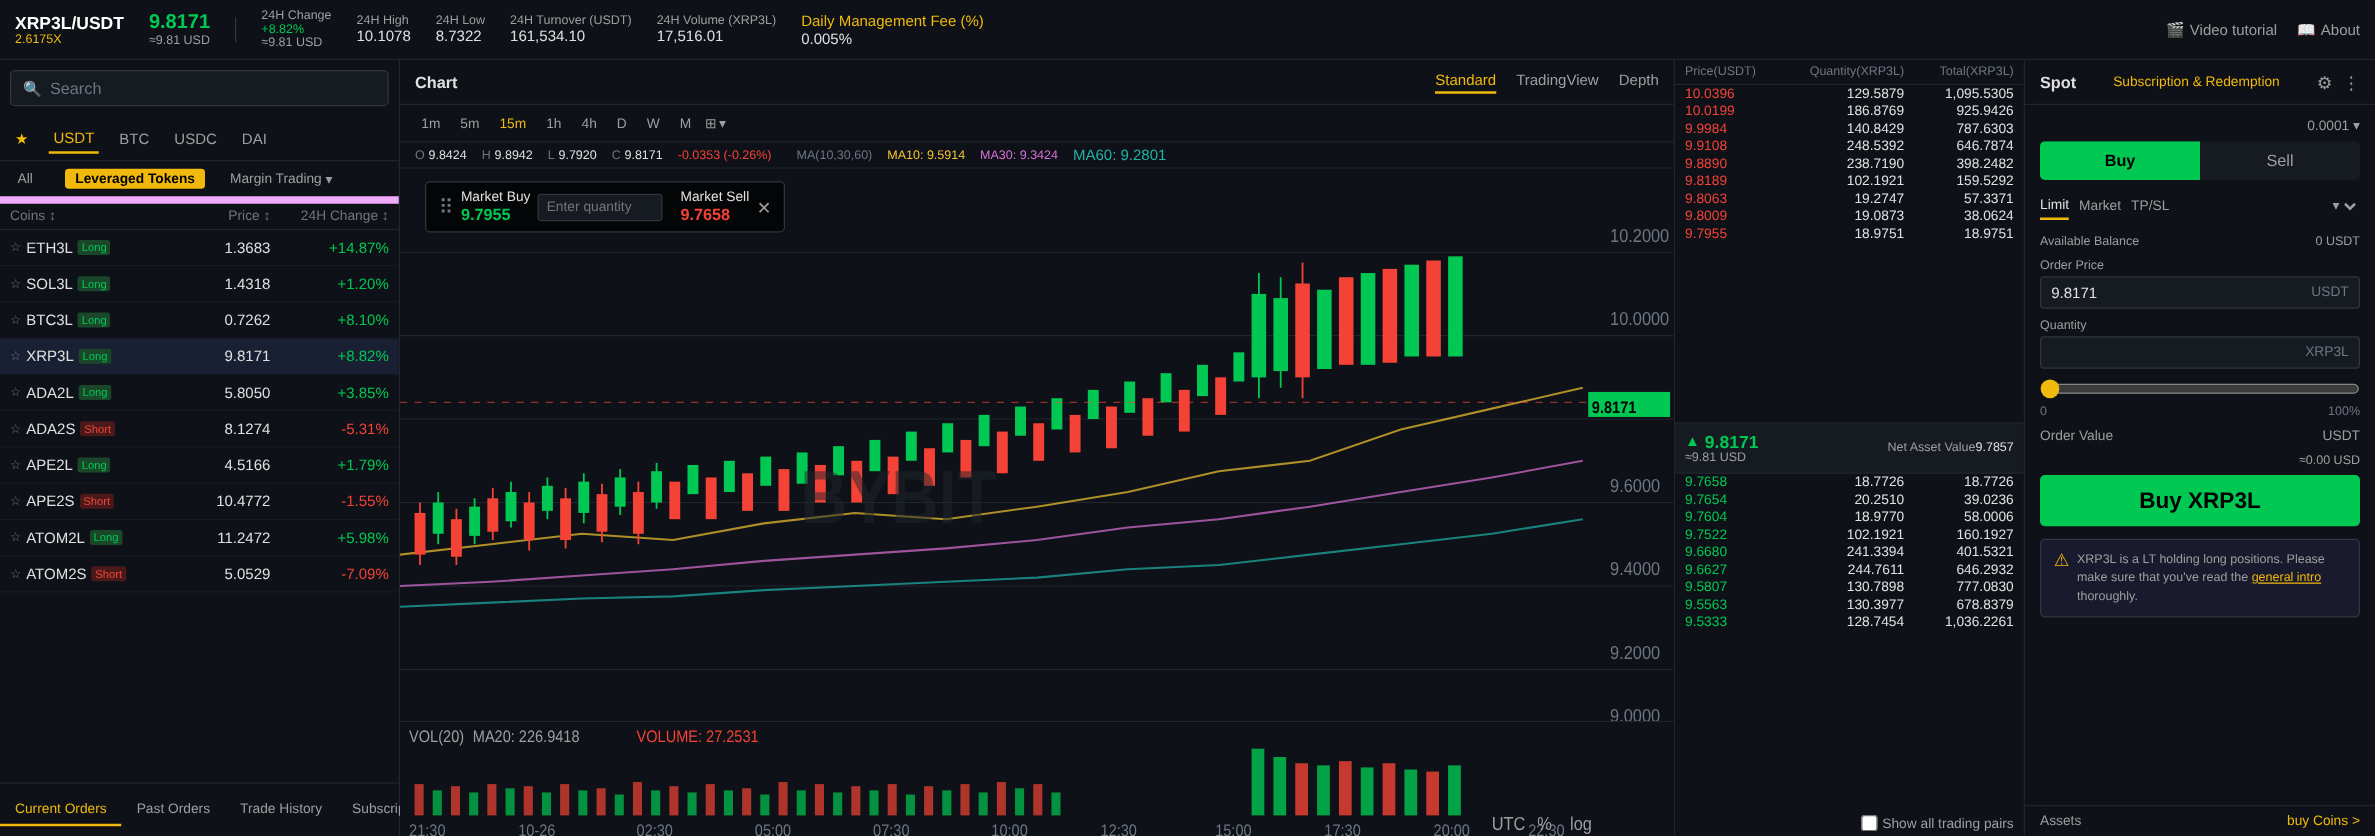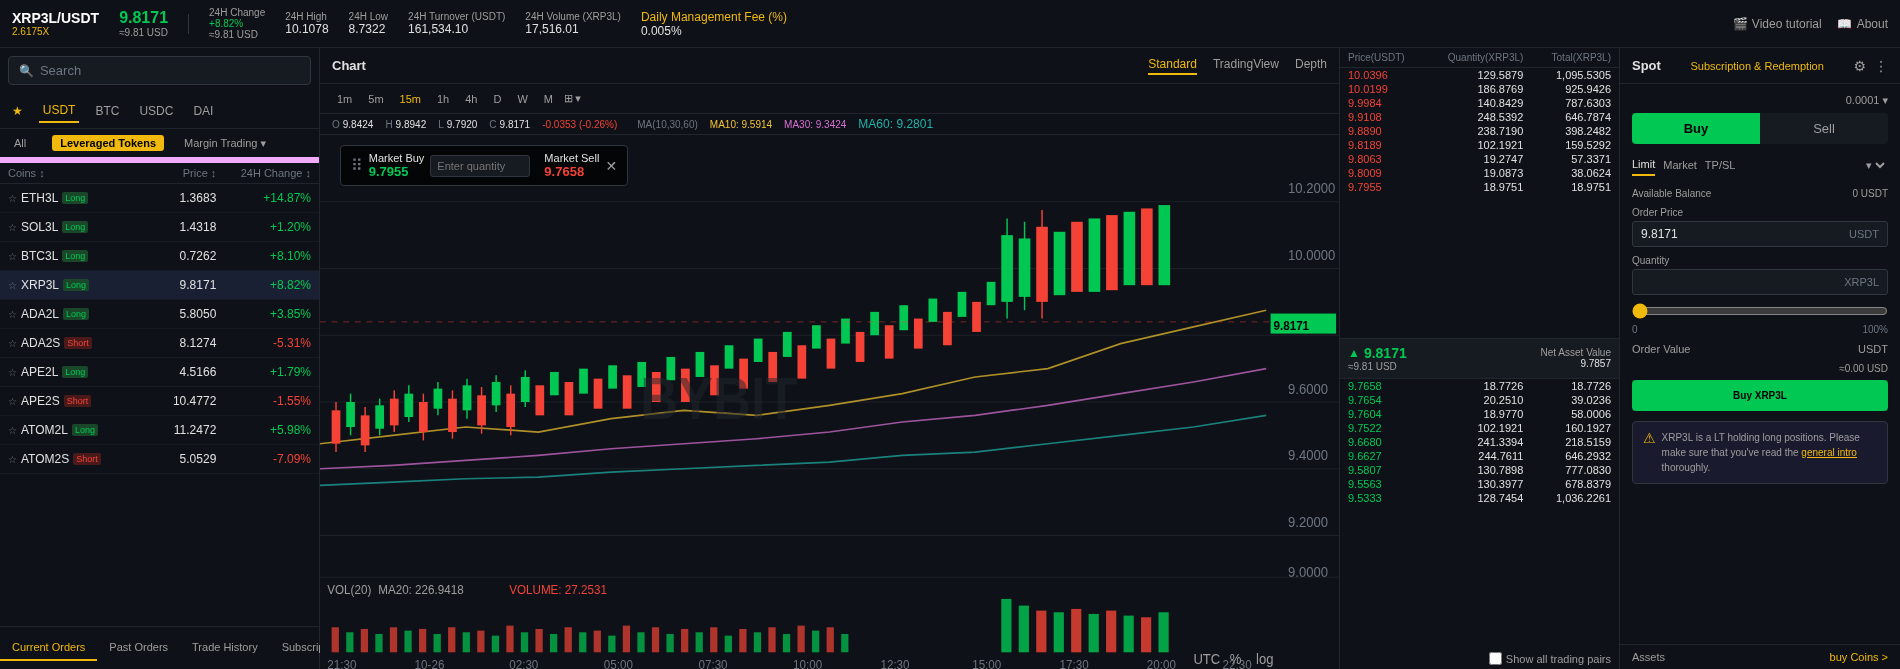--- a/index.html
+++ b/index.html
@@ -98,21 +98,21 @@
 
     .ob-list { overflow-y: auto; flex: 1; }
     .ob-price-sell { flex: 1; color: #f44336; }
     .ob-price-buy { flex: 1; color: #00c853; }
     .ob-qty { flex: 1; color: #e0e0e0; text-align: right; }
     .ob-total { flex: 1; color: #e0e0e0; text-align: right; }
 
     .ob-mid-price { display: flex; align-items: center; justify-content: space-between; padding: 6px 8px; background: #161b22; border-top: 1px solid #21262d; border-bottom: 1px solid #21262d; }
     .mid-price-val { color: #00c853; font-size: 14px; font-weight: bold; display: flex; align-items: center; gap: 4px; }
     .mid-price-usd { color: #9e9e9e; font-size: 10px; }
-    .net-asset { display: flex; flex-direction: column; align-items: flex-end; font-size: 10px; }
+    .net-asset { display: flex; flex-direction: row; align-items: flex-end; font-size: 10px; }
     .net-asset-label { color: #9e9e9e; }
     .net-asset-val { color: #e0e0e0; }
 
     .ob-show-all { display: flex; align-items: center; justify-content: flex-end; padding: 4px 8px; gap: 4px; }
     .ob-show-all input { cursor: pointer; }
     .ob-show-all label { font-size: 11px; color: #9e9e9e; }
 
     
     .trading-panel { width: 280px; background: #0e1117; display: flex; flex-direction: column; flex-shrink: 0; }
     .tp-header { display: flex; align-items: center; justify-content: space-between; padding: 0 12px; height: 36px; border-bottom: 1px solid #21262d; }
@@ -139,21 +139,21 @@
     .form-input-unit { color: #6e7681; font-size: 11px; }
 
     .slider-row { margin-bottom: 8px; }
     .slider { width: 100%; accent-color: #f0b90b; cursor: pointer; }
     .slider-labels { display: flex; justify-content: space-between; font-size: 10px; color: #6e7681; margin-top: 2px; }
 
     .order-value-row { display: flex; justify-content: space-between; margin-bottom: 8px; }
     .ov-label { font-size: 11px; color: #9e9e9e; }
     .ov-value { font-size: 11px; color: #9e9e9e; }
 
-    .buy-xrp-btn { width: 100%; background: #00c853; border: none; color: #000; font-size: 10px; font-weight: bold; padding: 10px; border-radius: 4px; cursor: pointer; margin-bottom: 10px; }
+    .buy-xrp-btn { width: 100%; background: #00c853; border: none; color: #000; font-size: 18px; font-weight: bold; padding: 10px; border-radius: 4px; cursor: pointer; margin-bottom: 10px; }
 
     .warning-box { background: #1a1a2e; border: 1px solid #30363d; border-radius: 4px; padding: 8px 10px; display: flex; gap: 6px; margin-bottom: 8px; }
     .warning-icon { color: #f0b90b; font-size: 14px; flex-shrink: 0; }
     .warning-text { font-size: 10px; color: #9e9e9e; line-height: 1.5; }
     .warning-link { color: #f0b90b; text-decoration: underline; cursor: pointer; }
 
     .assets-row { display: flex; align-items: center; padding: 6px 12px; border-top: 1px solid #21262d; gap: 6px; }
     .assets-label { font-size: 11px; color: #9e9e9e; }
     .buy-coins-link { font-size: 11px; color: #f0b90b; text-decoration: none; cursor: pointer; margin-left: auto; }
 
@@ -722,21 +722,21 @@
     <span class="ob-total">58.0006</span>
   </div>
         <div class="ob-row-buy">
     <span class="ob-price-buy">9.7522</span>
     <span class="ob-qty">102.1921</span>
     <span class="ob-total">160.1927</span>
   </div>
         <div class="ob-row-buy">
     <span class="ob-price-buy">9.6680</span>
     <span class="ob-qty">241.3394</span>
-    <span class="ob-total">218.5159</span>
+    <span class="ob-total">401.5321</span>
   </div>
         <div class="ob-row-buy">
     <span class="ob-price-buy">9.6627</span>
     <span class="ob-qty">244.7611</span>
     <span class="ob-total">646.2932</span>
   </div>
         <div class="ob-row-buy">
     <span class="ob-price-buy">9.5807</span>
     <span class="ob-qty">130.7898</span>
     <span class="ob-total">777.0830</span>

